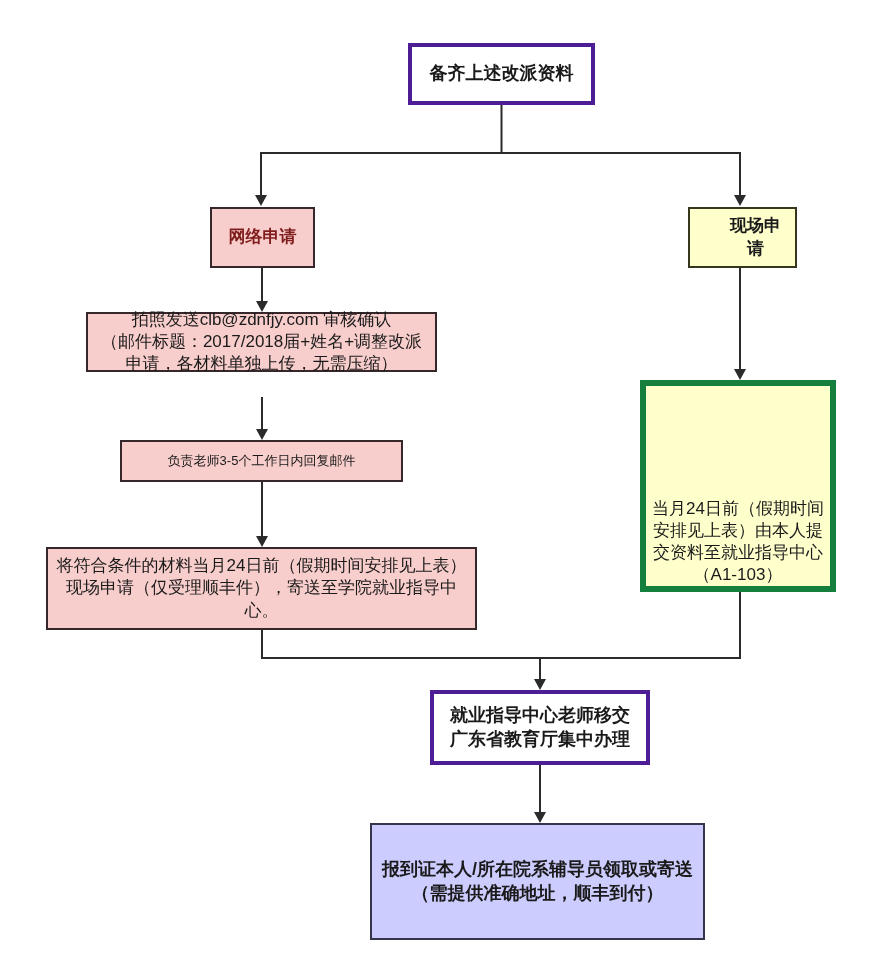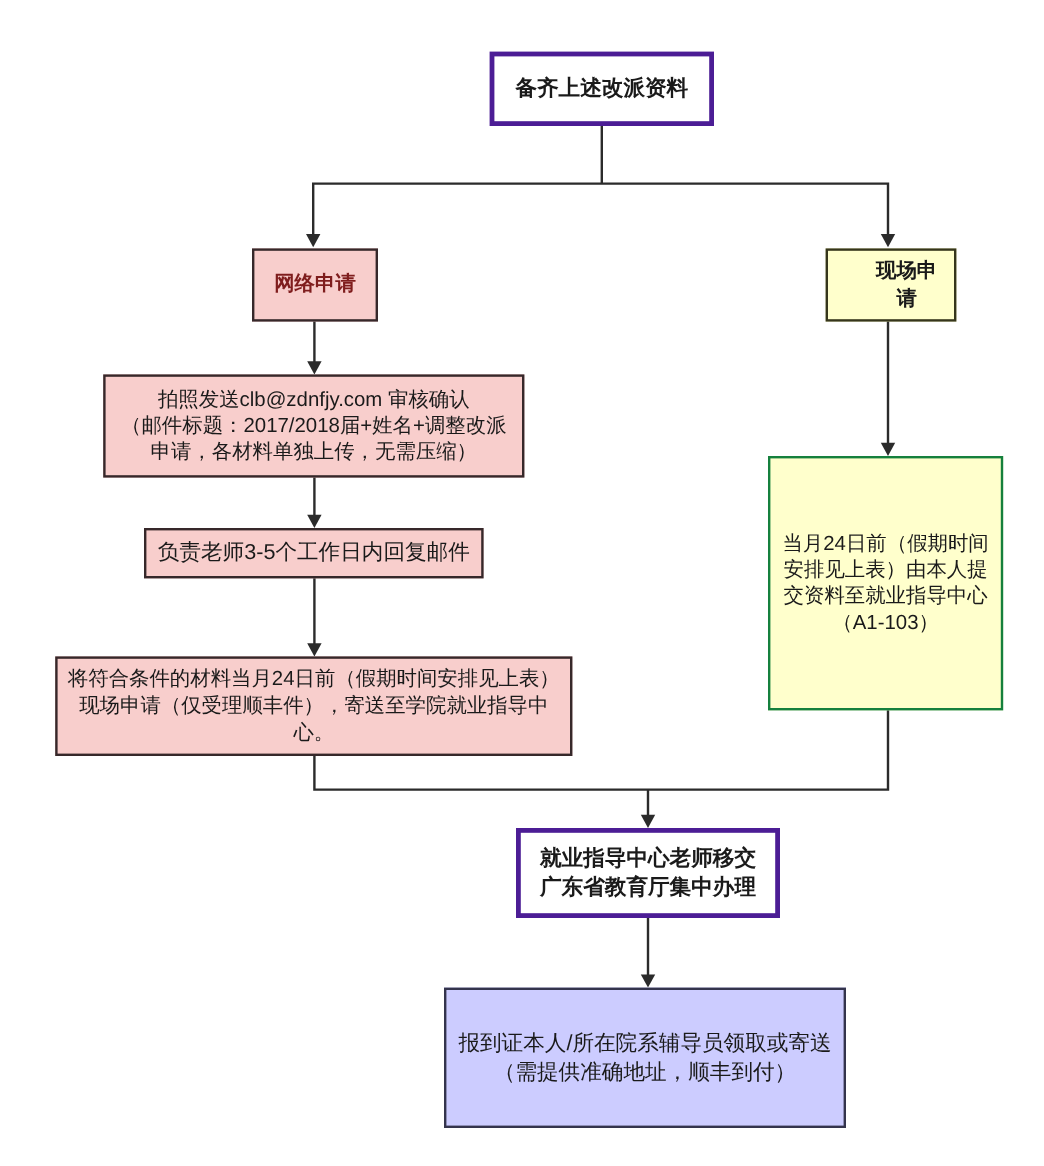--- a/index.html
+++ b/index.html
@@ -57,35 +57,36 @@
     color: #1a1a1a;
   }
   .n-pink-b {
     background: #f8cecc;
     border: 2px solid #36282a;
     color: #7f1d1d;
     font-weight: bold;
   }
   .n-yellow {
     background: #ffffcc;
-    border: 2px solid #15803d;
+    border: 6px solid #15803d;
     color: #1a1a1a;
+    align-items: flex-end;
   }
   .n-yellow-b {
     background: #ffffcc;
     border: 2px solid #36361c;
     color: #1a1a1a;
     font-weight: bold;
     padding-left: 26px;
   }
   .n-purple {
     background: #ccccff;
     border: 2px solid #34344d;
     color: #1a1a1a;
-    font-weight: normal;
+    font-weight: bold;
   }
 </style>
 </head>
 <body>
 
 <div id="canvas">
 
   <svg id="connectors" viewBox="0 0 870 972" xmlns="http://www.w3.org/2000/svg">
       <g>
         <path d="M 501.5 105 L 501.5 153 M 261 153 L 740 153 M 261 153 L 261 196 M 740 153 L 740 196" fill="none" stroke="#2b2b2b" stroke-width="2" stroke-linecap="square"></path>
@@ -115,23 +116,23 @@
       <g>
         <path d="M 540 765 L 540 813" fill="none" stroke="#2b2b2b" stroke-width="2" stroke-linecap="square"></path>
         <polygon points="534,812 546,812 540,823" fill="#2b2b2b"></polygon>
       </g>
     </svg>
 
   <div id="nodes-layer">
       <div class="node n-white" style="left: 408px; top: 43px; width: 187px; height: 62px; font-size: 18px;"><span class="node-text">备齐上述改派资料</span></div>
       <div class="node n-pink-b" style="left: 210px; top: 207px; width: 105px; height: 61px; font-size: 17px;"><span class="node-text">网络申请</span></div>
       <div class="node n-yellow-b" style="left: 688px; top: 207px; width: 109px; height: 61px; font-size: 17px;"><span class="node-text">现场申请</span></div>
-      <div class="node n-pink" style="left: 86px; top: 312px; width: 351px; height: 86px; font-size: 17px;"><span class="node-text">拍照发送clb@zdnfjy.com 审核确认
+      <div class="node n-pink" style="left: 86px; top: 312px; width: 351px; height: 60px; font-size: 17px;"><span class="node-text">拍照发送clb@zdnfjy.com 审核确认
 （邮件标题：2017/2018届+姓名+调整改派申请，各材料单独上传，无需压缩）</span></div>
-      <div class="node n-pink" style="left: 120px; top: 440px; width: 283px; height: 42px; font-size: 18px;"><span class="node-text">负责老师3-5个工作日内回复邮件</span></div>
+      <div class="node n-pink" style="left: 120px; top: 440px; width: 283px; height: 42px; font-size: 13px;"><span class="node-text">负责老师3-5个工作日内回复邮件</span></div>
       <div class="node n-pink" style="left: 46px; top: 547px; width: 431px; height: 83px; font-size: 17px;"><span class="node-text">将符合条件的材料当月24日前（假期时间安排见上表）现场申请（仅受理顺丰件），寄送至学院就业指导中心。</span></div>
       <div class="node n-yellow" style="left: 640px; top: 380px; width: 196px; height: 212px; font-size: 17px;"><span class="node-text">当月24日前（假期时间安排见上表）由本人提交资料至就业指导中心
 （A1-103）</span></div>
       <div class="node n-white" style="left: 430px; top: 690px; width: 220px; height: 75px; font-size: 18px;"><span class="node-text">就业指导中心老师移交
 广东省教育厅集中办理</span></div>
       <div class="node n-purple" style="left: 370px; top: 823px; width: 335px; height: 117px; font-size: 18px;"><span class="node-text">报到证本人/所在院系辅导员领取或寄送（需提供准确地址，顺丰到付）</span></div>
     </div>
 
 </div>
 

